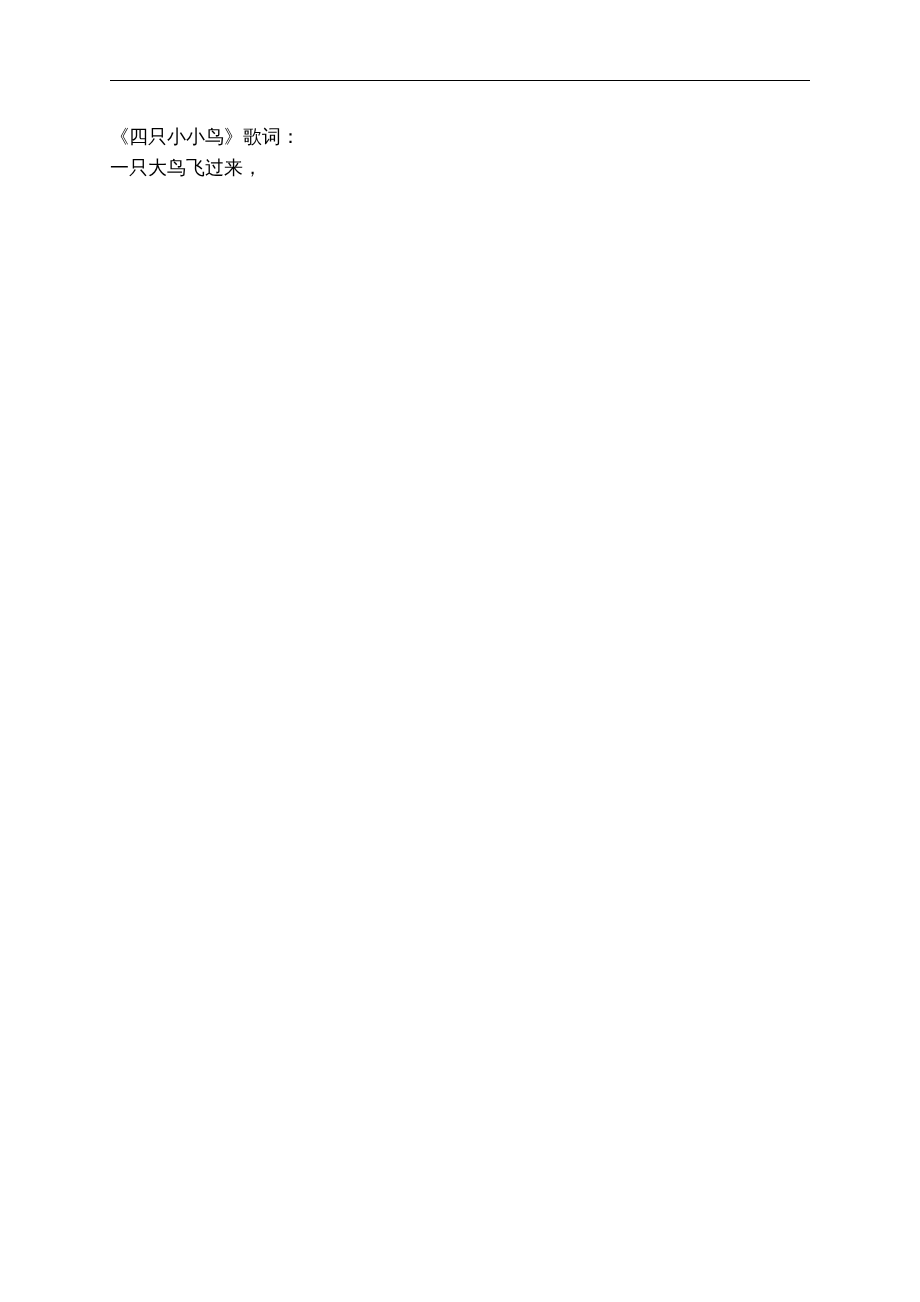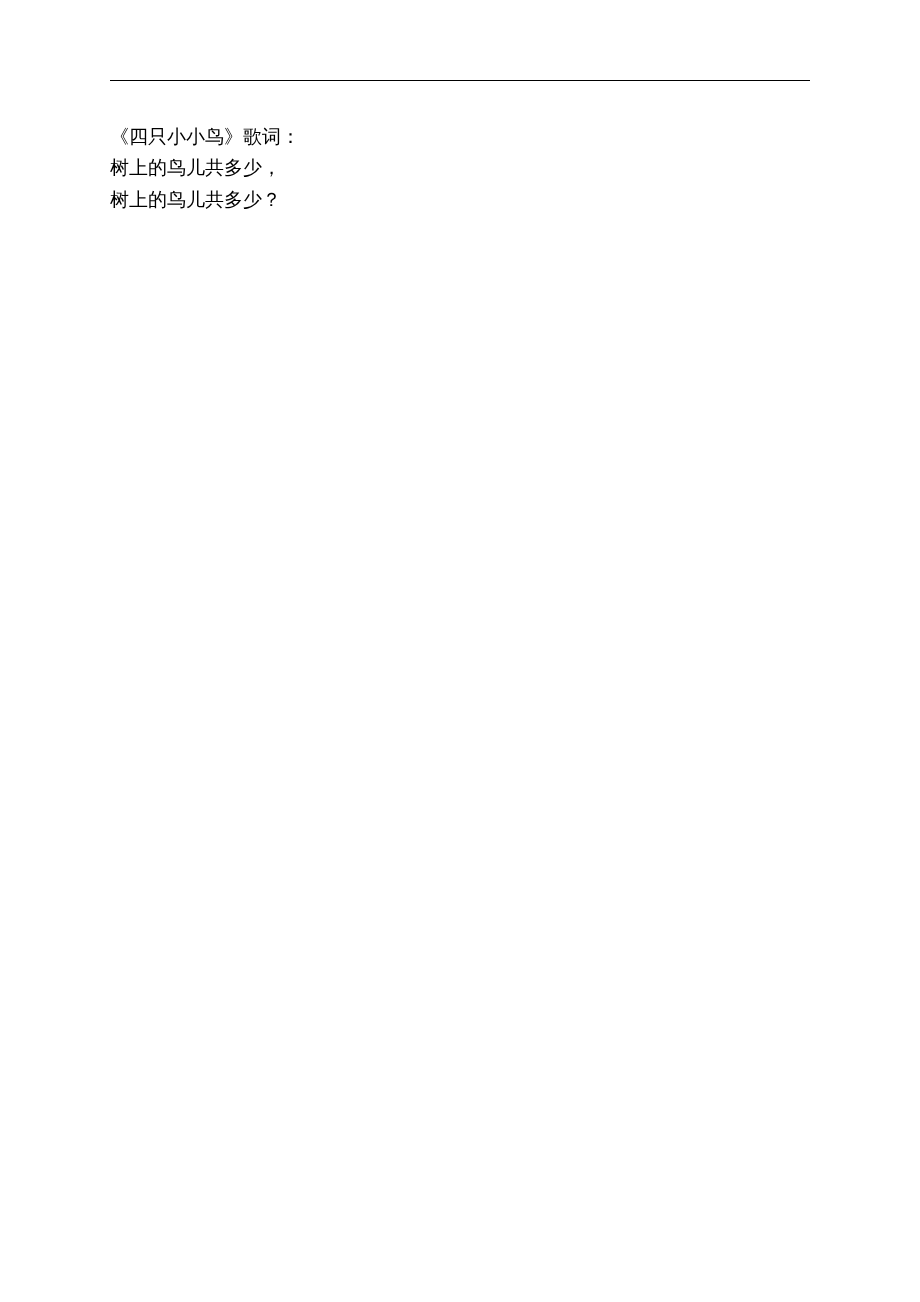--- a/index.html
+++ b/index.html
@@ -31,16 +31,15 @@
     margin: 0;
   }
 </style>
 </head>
 <body>
 
 <div class="page">
   <hr class="rule">
   <div class="content">
     <p>《四只小小鸟》歌词：</p>
-    <p>树上的鸟儿共多少，</p>
-    <p>树上的鸟儿共多少？</p>
+    <p>一只大鸟飞过来，</p>
   </div>
 </div>
 
 </body></html>

